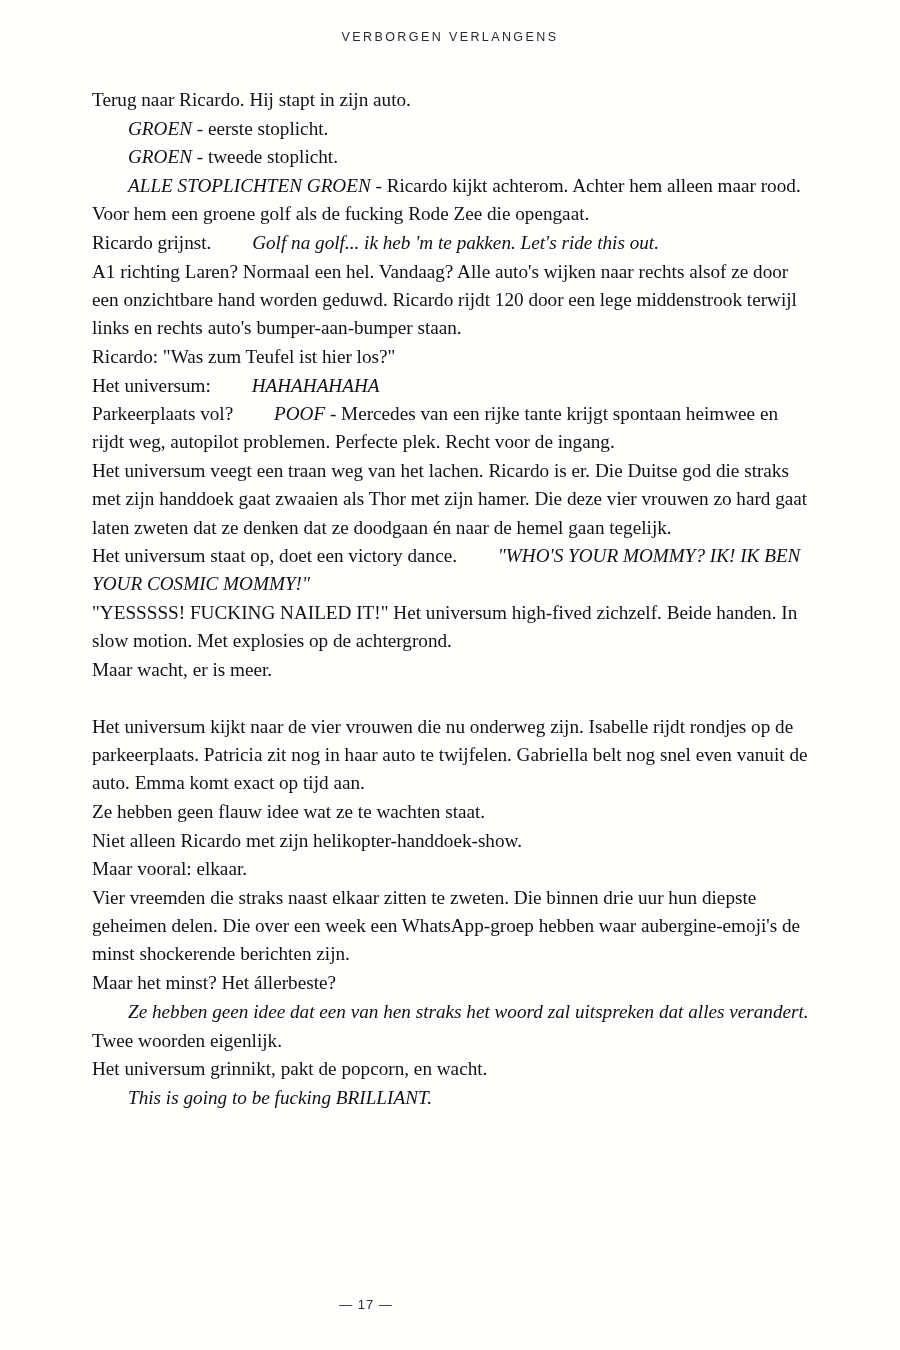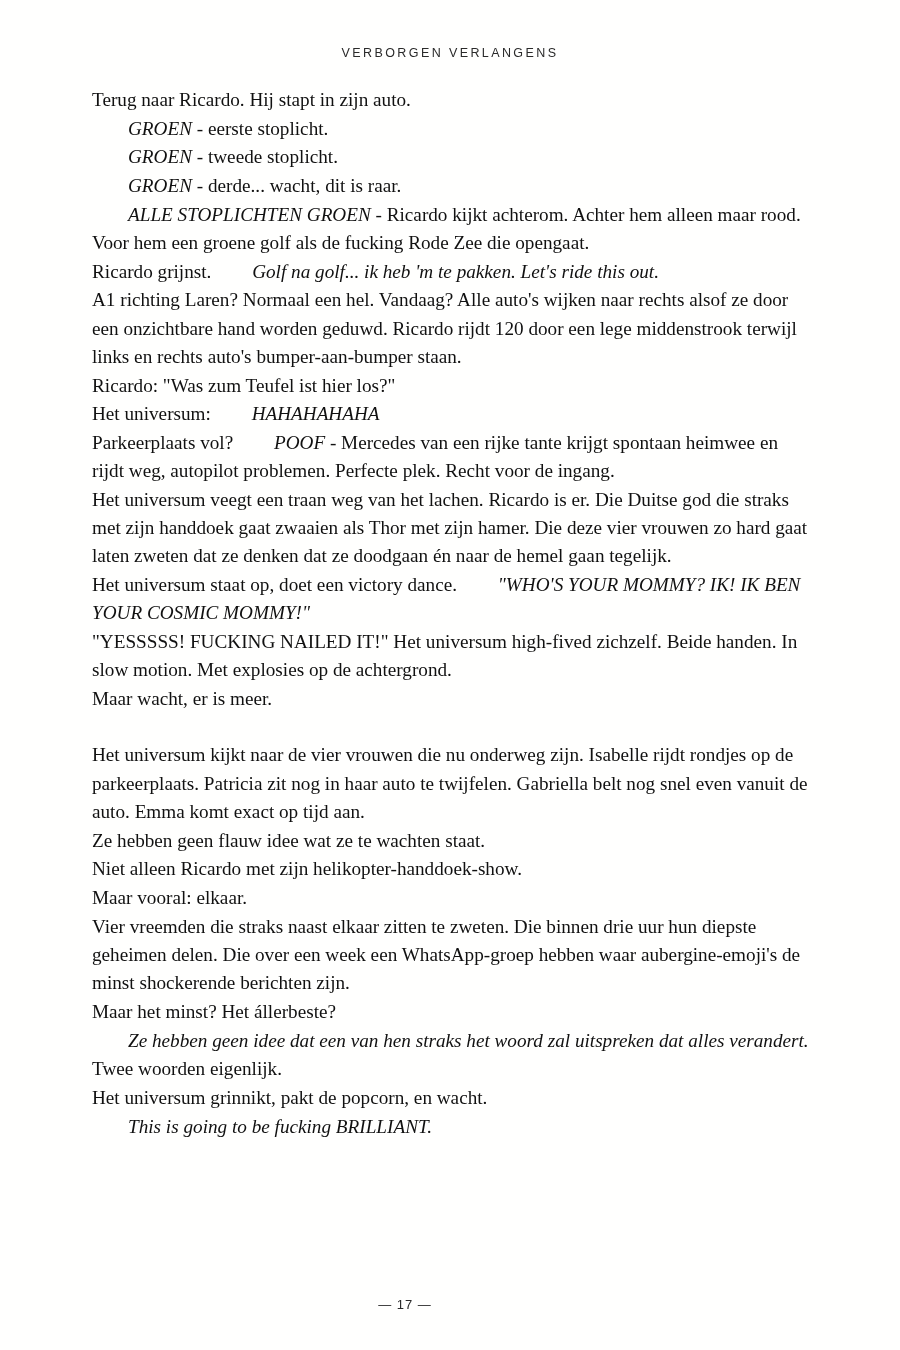--- a/index.html
+++ b/index.html
@@ -17,21 +17,21 @@
   }
   .page {
     width: 900px;
     height: 1350px;
     box-sizing: border-box;
     position: relative;
     background: #fffffe;
   }
   .running-head {
     position: absolute;
-    top: 46px;
+    top: 30px;
     left: 0;
     width: 900px;
     text-align: center;
     font-family: "Liberation Sans", "DejaVu Sans", sans-serif;
     font-size: 12.5px;
     letter-spacing: 2.4px;
     color: #2a2a2a;
     text-transform: uppercase;
     font-weight: 400;
   }
@@ -58,35 +58,33 @@
   .folio {
     position: absolute;
     bottom: 38px;
     left: 0;
     width: 732px;
     text-align: center;
     font-family: "Liberation Sans", "DejaVu Sans", sans-serif;
     font-size: 13px;
     letter-spacing: 1px;
     color: #2a2a2a;
-    padding-left: 39px;
   }
 </style>
 </head>
 <body>
 
 <div class="page">
 
   <div class="running-head">VERBORGEN VERLANGENS</div>
 
   <div class="body-area" id="body-area">
       <p class="para"><span>Terug naar Ricardo. Hij stapt in zijn auto.</span></p>
       <p class="para"><em class="i">GROEN</em><span> - eerste stoplicht.</span></p>
       <p class="para"><em class="i">GROEN</em><span> - tweede stoplicht.</span></p>
-      <p class="para"><em class="i">GROEN</em><span> - derde... wacht, dit is raar.</span></p>
       <p class="para"><em class="i">ALLE STOPLICHTEN GROEN</em><span> - Ricardo kijkt achterom. Achter hem alleen maar rood. Voor hem een groene golf als de fucking Rode Zee die opengaat.</span></p>
       <p class="para"><span>Ricardo grijnst. </span><em class="i">Golf na golf... ik heb 'm te pakken. Let's ride this out.</em></p>
       <p class="para"><span>A1 richting Laren? Normaal een hel. Vandaag? Alle auto's wijken naar rechts alsof ze door een onzichtbare hand worden geduwd. Ricardo rijdt 120 door een lege middenstrook terwijl links en rechts auto's bumper-aan-bumper staan.</span></p>
       <p class="para"><span>Ricardo: "Was zum Teufel ist hier los?"</span></p>
       <p class="para"><span>Het universum: </span><em class="i">HAHAHAHAHA</em></p>
       <p class="para"><span>Parkeerplaats vol? </span><em class="i">POOF</em><span> - Mercedes van een rijke tante krijgt spontaan heimwee en rijdt weg, autopilot problemen. Perfecte plek. Recht voor de ingang.</span></p>
       <p class="para"><span>Het universum veegt een traan weg van het lachen. Ricardo is er. Die Duitse god die straks met zijn handdoek gaat zwaaien als Thor met zijn hamer. Die deze vier vrouwen zo hard gaat laten zweten dat ze denken dat ze doodgaan én naar de hemel gaan tegelijk.</span></p>
       <p class="para"><span>Het universum staat op, doet een victory dance. </span><em class="i">"WHO'S YOUR MOMMY? IK! IK BEN YOUR COSMIC MOMMY!"</em></p>
       <p class="para"><span>"YESSSSS! FUCKING NAILED IT!" Het universum high-fived zichzelf. Beide handen. In slow motion. Met explosies op de achtergrond.</span></p>
       <p class="para"><span>Maar wacht, er is meer.</span></p>

